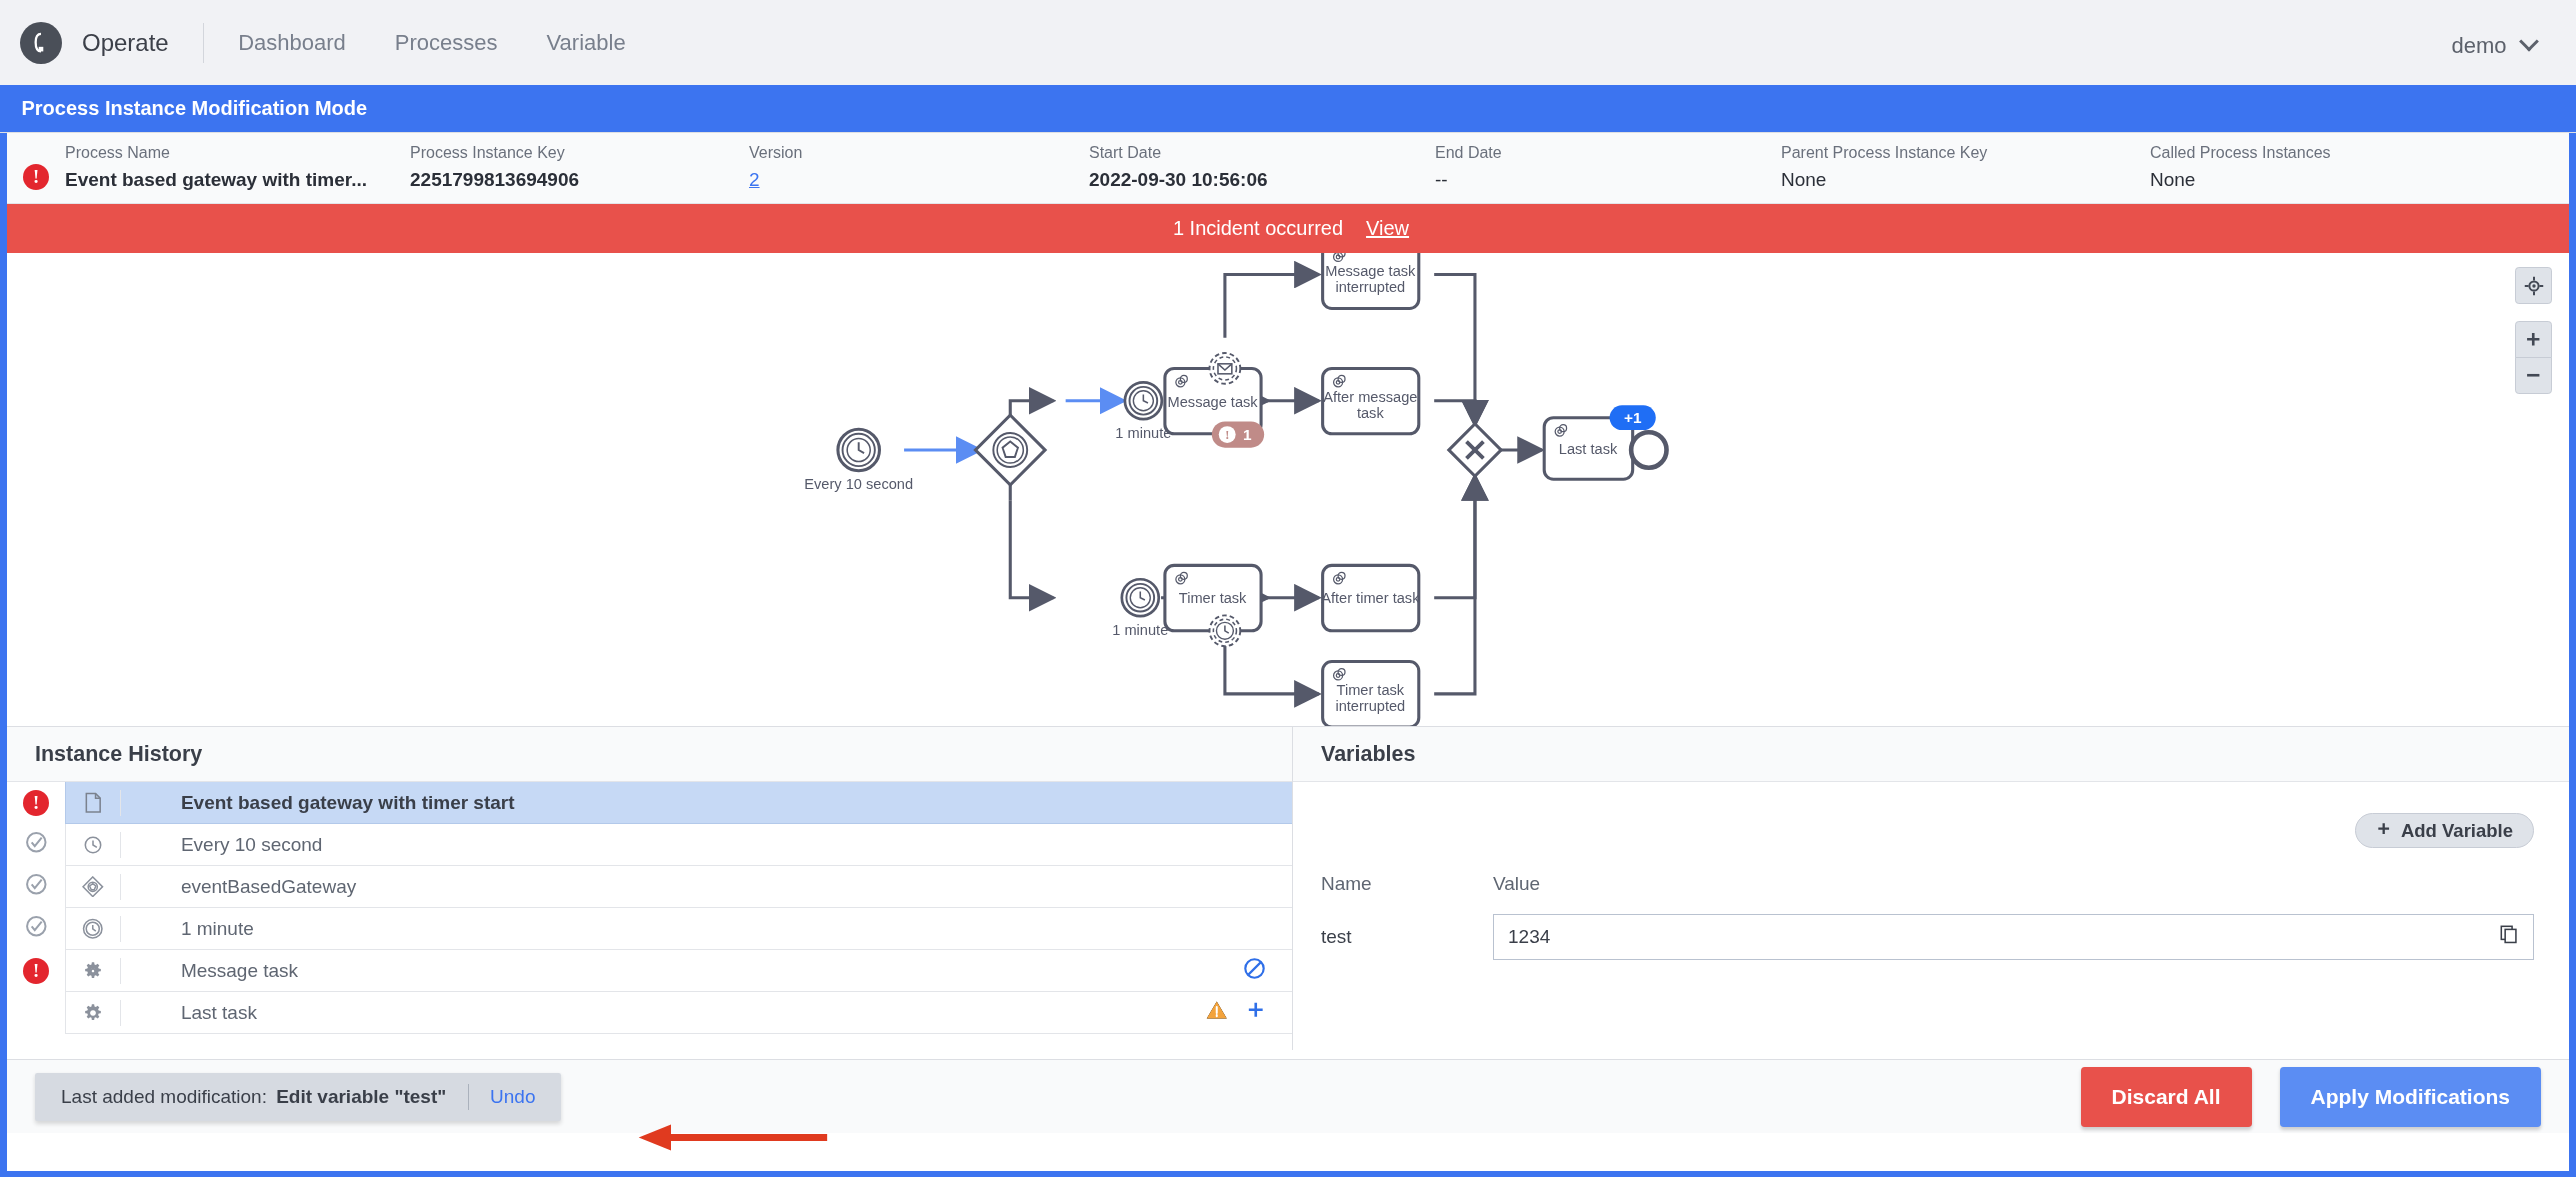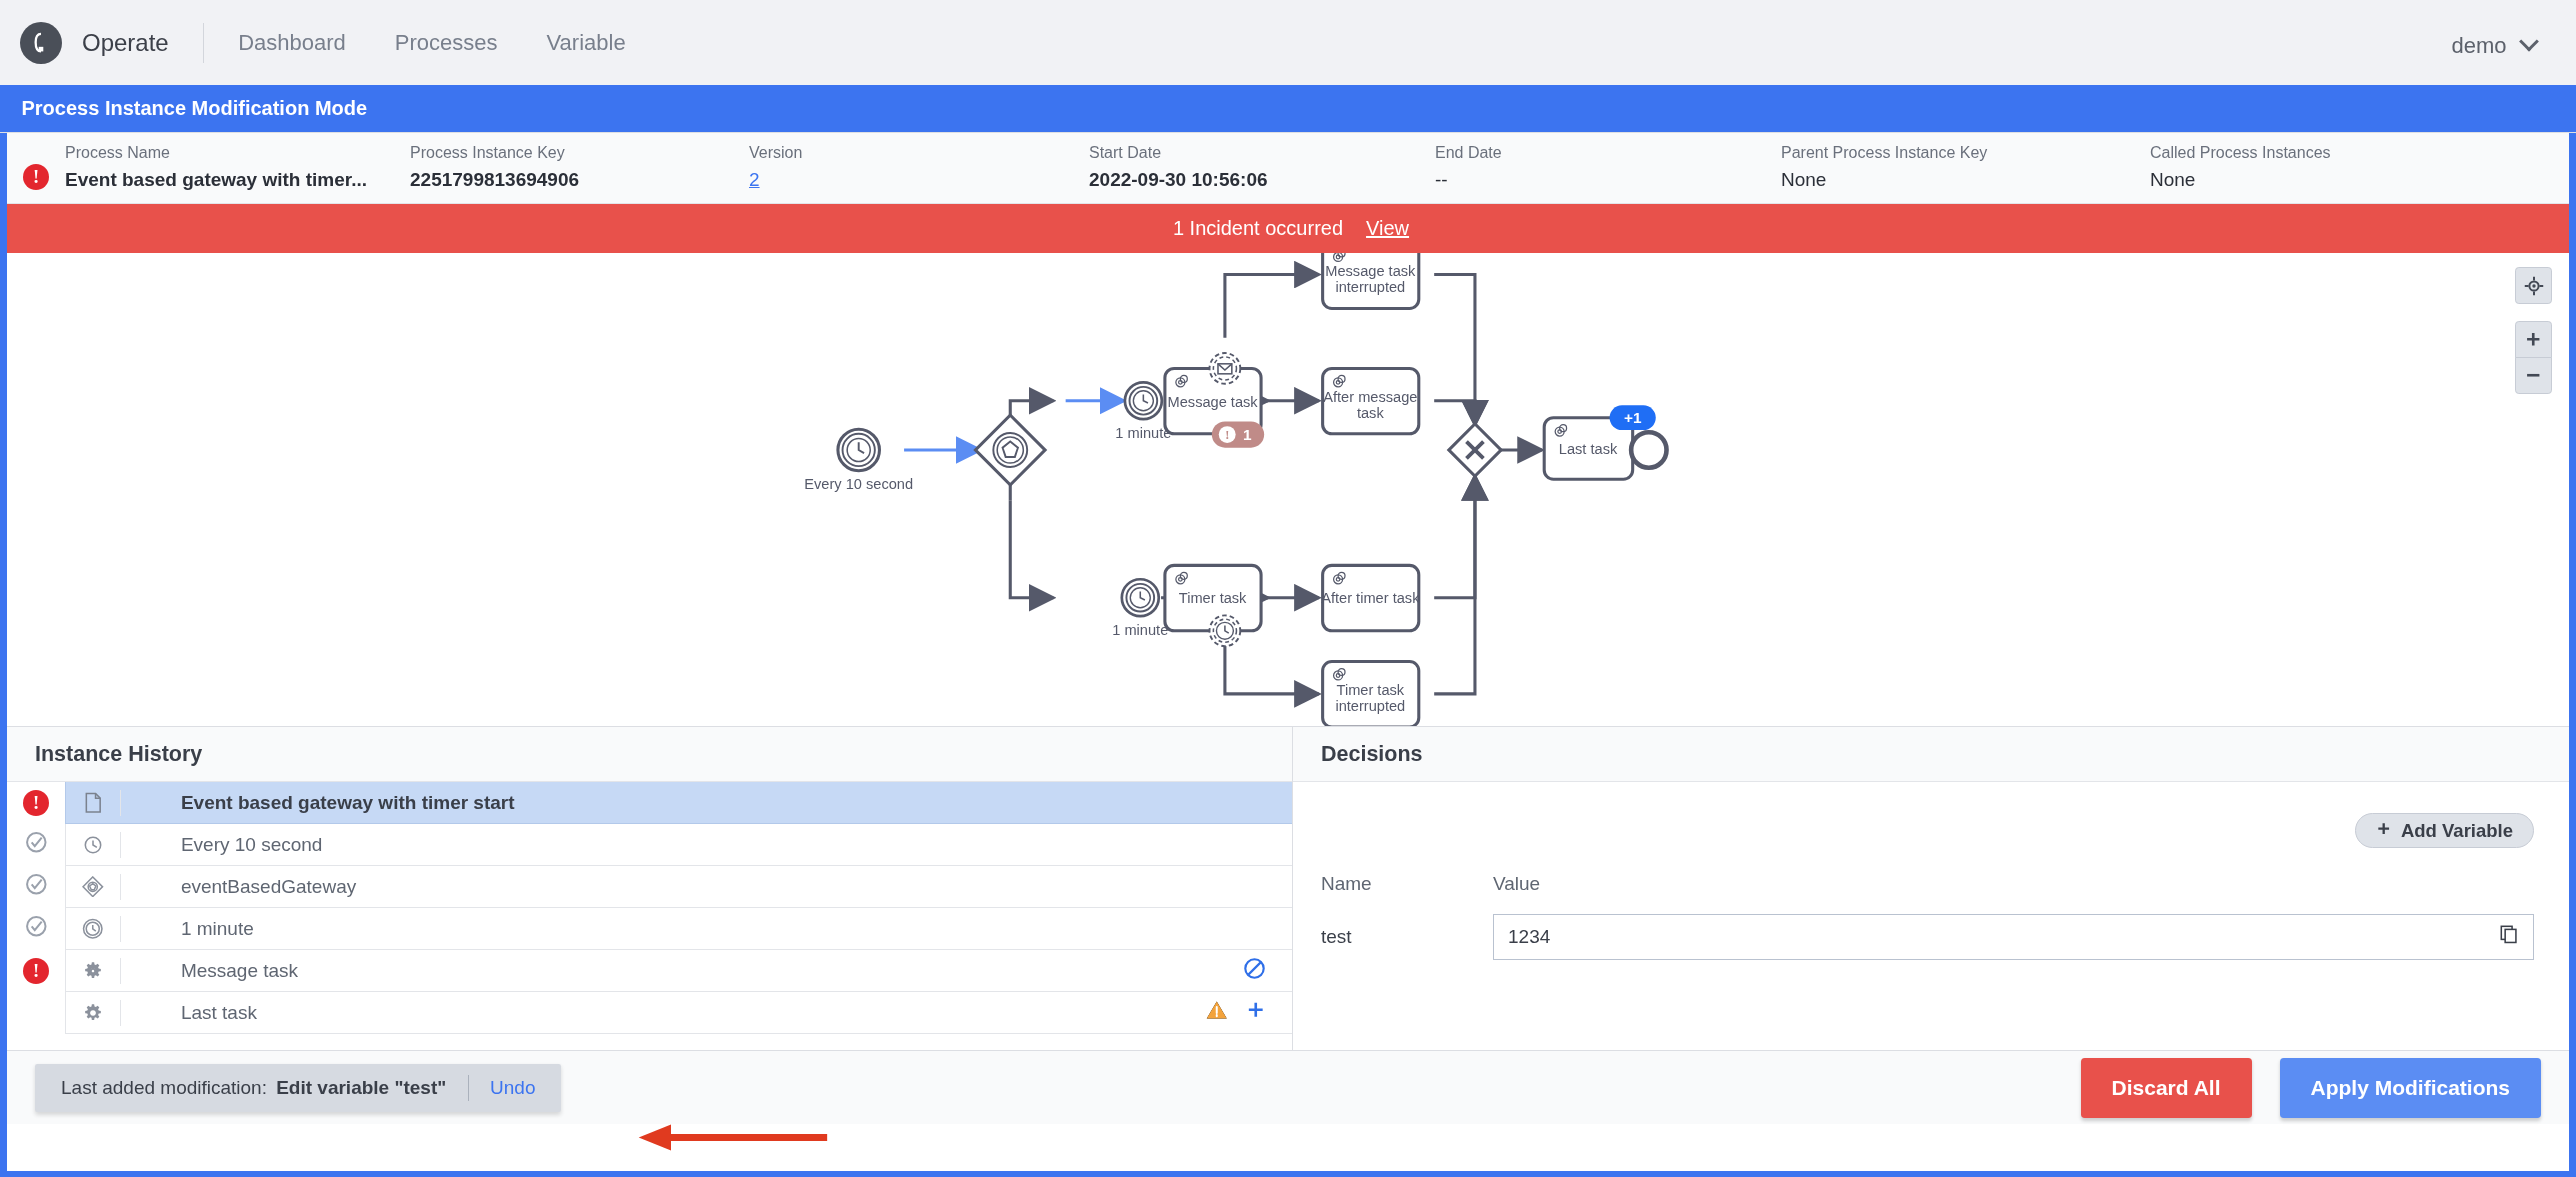--- a/index.html
+++ b/index.html
@@ -140,21 +140,21 @@
   #var-value-field {
     flex: 1; height: 46px; border: 1.5px solid #b9c2d0; border-radius: 0;
     display:flex; align-items:center; padding: 0 14px; font-size: 19px; color:#3a3f49;
     background:#fff;
   }
   #var-value-field .copy-icon { margin-left:auto; color:#3a3f49; }
 
   
   #footer {
     height: 74px; background:#f9fafb; border-top: 0.8px solid #dcdee3;
-    display:flex; align-items:center; padding: 0 28px; position: relative;
+    display:flex; align-items:center; padding: 0 28px; position: relative; margin-top: 9px;
   }
   #mod-toast {
     background:#d6dae1; border-radius: 2.3px; height: 48px;
     display:flex; align-items:center; padding: 0 26px; gap: 21.5px;
     font-size: 19px; color:#3a3f49;
     box-shadow: 0 2.3px 4.6px rgba(0,0,0,.14);
   }
   #mod-toast .strong { font-weight: bold; }
   #mod-toast .tsep { width:0.8px; height: 26px; background:#aab1bc; }
   #mod-toast .undo { color:#3c74f0; cursor:pointer; }
@@ -578,21 +578,21 @@
               <svg width="21.5" height="21.5" viewBox="0 0 28 28" stroke="#2f6fe8" stroke-width="3.4">
                 <path d="M14,5 L14,23 M5,14 L23,14"></path>
                 </svg>
             </span>
           </span>
         </div>
       </div>
     </div>
 
     <div id="vars-panel">
-      <div class="panel-head">Decisions</div>
+      <div class="panel-head">Variables</div>
       <div id="vars-body">
         <div id="add-var-btn">
           <span>
             <svg width="15.4" height="15.4" viewBox="0 0 20 20" stroke="#3a3f49" stroke-width="3">
               <path d="M10,3 L10,17 M3,10 L17,10"></path>
               </svg>
           </span>
           <span>Add Variable</span>
         </div>
         <div id="vars-table-head">

